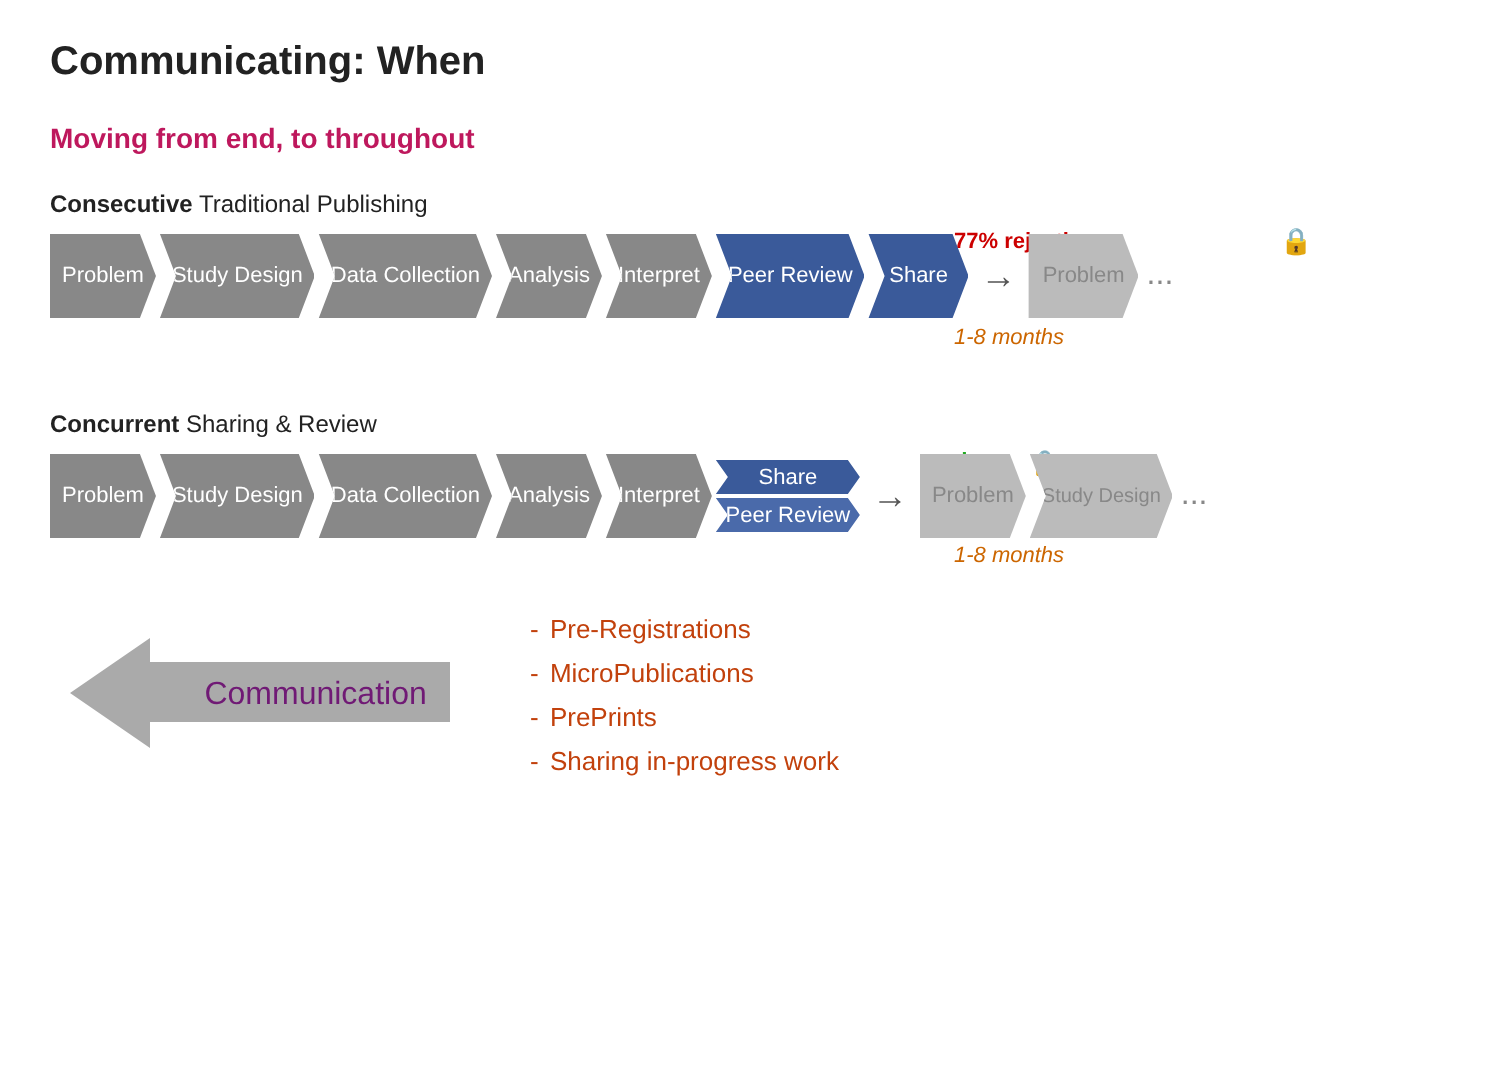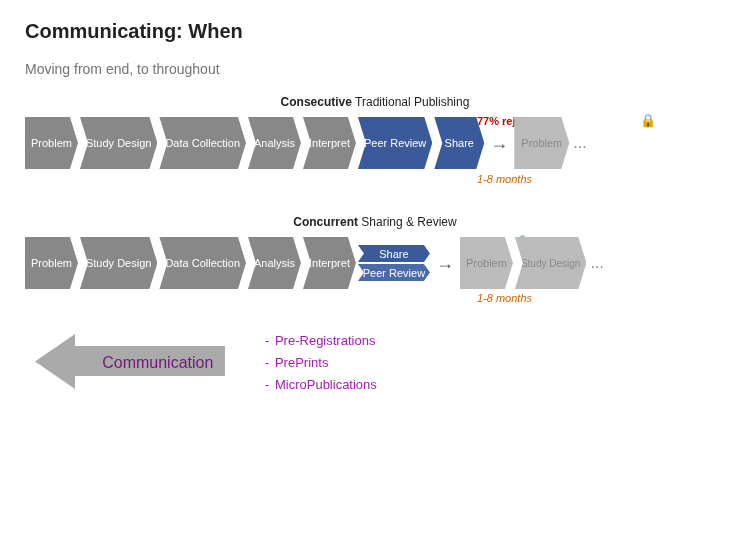--- a/index.html
+++ b/index.html
@@ -13,50 +13,49 @@
       color: #222;
     }
 
     h1 {
       font-size: 20px;
       font-weight: bold;
       margin-bottom: 18px;
     }
     .subtitle {
       font-size: 14px;
-      font-weight: normal;
-      color: #737373;
+      font-weight: bold;
+      color: #be185d;
       margin-bottom: 18px;
     }
 
     .section-label {
       font-size: 12px;
       margin-bottom: 8px;
-      text-align: center;
     }
     .section-label strong {
       font-weight: bold;
     }
 
     
     .pipeline {
       display: flex;
       align-items: center;
       gap: 2px;
       margin-bottom: 4px;
     }
 
     .step {
       display: flex;
       align-items: center;
       justify-content: center;
       text-align: center;
       font-size: 11px;
       color: #fff;
-      height: 52px;
+      height: 42px;
       padding: 0 6px;
       clip-path: polygon(0 0, calc(100% - 8px) 0, 100% 50%, calc(100% - 8px) 100%, 0 100%, 8px 50%);
       white-space: nowrap;
     }
     .step.first {
       clip-path: polygon(0 0, calc(100% - 8px) 0, 100% 50%, calc(100% - 8px) 100%, 0 100%);
     }
     .step.gray { background: #888; }
     .step.blue { background: #3a5a9a; }
     .step.light-gray { background: #bbb; color: #888; }
@@ -95,21 +94,21 @@
       display: flex;
       align-items: center;
       margin-top: 20px;
       gap: 30px;
     }
 
     .list-items {
       list-style: none;
       font-size: 13px;
       line-height: 1.7;
-      color: #a21caf;
+      color: #c2410c;
     }
 
     .list-items li::before {
       content: "- ";
       margin-right: 2px;
     }
   </style>
 </head>
 <body>
 
@@ -178,16 +177,17 @@
   <div style="position:relative; min-width:210px;">
     <svg width="210" height="75">
 
       <polygon points="50,10 10,37.5 50,65 50,52 200,52 200,22 50,22" fill="#aaa" stroke="#999" stroke-width="0"></polygon>
     </svg>
     <div style="position:absolute; top:50%; left:50%; transform:translate(-25%,-50%); font-size:16px; font-weight:500; color:#701a75; white-space:nowrap;">Communication</div>
   </div>
 
   <ul class="list-items">
     <li>Pre-Registrations</li>
+    <li>MicroPublications</li>
     <li>PrePrints</li>
-    <li>MicroPublications</li>
+    <li>Sharing in-progress work</li>
   </ul>
 </div>
 
 </body></html>

